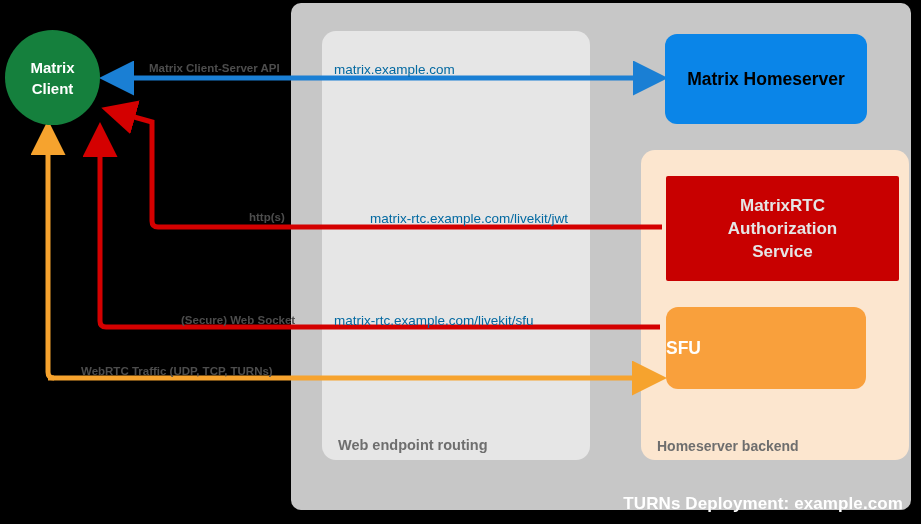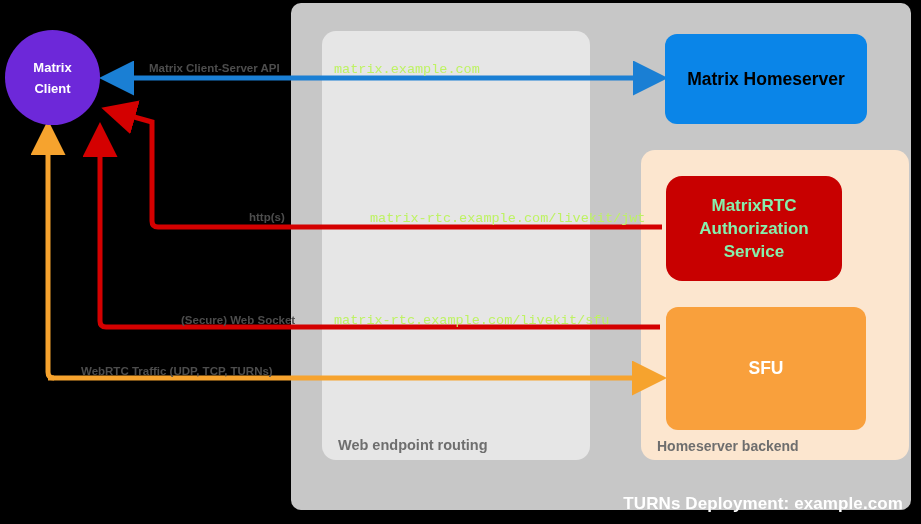--- a/index.html
+++ b/index.html
@@ -31,45 +31,45 @@
     background:#fce6cf;border-radius:14px;
   }
   #rtc-backend-label{
     left:657px;top:438px;color:#6e6e6e;font-size:14px;font-weight:bold;
     white-space:nowrap;
   }
 
   
   #matrix-client{
     left:5px;top:30px;width:95px;height:95px;border-radius:50%;
-    background:#6d28d9;display:flex;flex-direction:column;
+    background:#15803d;display:flex;flex-direction:column;
     align-items:center;justify-content:center;
-    color:#fff;font-weight:bold;font-size:13px;line-height:21px;text-align:center;
+    color:#fff;font-weight:bold;font-size:15px;line-height:21px;text-align:center;
     z-index:6;
   }
   #homeserver{
     left:665px;top:34px;width:202px;height:90px;border-radius:12px;
     background:#0a85e8;display:flex;align-items:center;justify-content:center;
     color:#000000;font-weight:bold;font-size:17.5px;text-align:center;z-index:6;
   }
   #auth-service{
-    left:666px;top:176px;width:176px;height:105px;border-radius:16px;
+    left:666px;top:176px;width:233px;height:105px;border-radius:2px;
     background:#c80000;display:flex;align-items:center;justify-content:center;
-    color:#86efac;font-weight:bold;font-size:17px;line-height:23px;text-align:center;z-index:6;
+    color:#e5e5e5;font-weight:bold;font-size:17px;line-height:23px;text-align:center;z-index:6;
   }
   #sfu{
-    left:666px;top:307px;width:200px;height:123px;border-radius:12px;
-    background:#f9a03c;display:flex;align-items:center;justify-content:center;
+    left:666px;top:307px;width:200px;height:82px;border-radius:12px;
+    background:#f9a03c;display:flex;align-items:center;justify-content:flex-start;
     color:#fff;font-weight:bold;font-size:17.5px;text-align:center;z-index:6;
   }
 
   
   .endpoint-url{
-    font-family:Liberation Mono, monospace;
-    font-size:13.5px;color:#bef264;white-space:nowrap;z-index:5;
+    font-family:Liberation Sans, sans-serif;
+    font-size:13.5px;color:#0369a1;white-space:nowrap;z-index:5;
   }
   #url-matrix{left:334px;top:62px;}
   #url-jwt{left:334px;top:211px;padding-left:36px;}
   #url-sfu{left:334px;top:313px;}
 
   
   .conn-label{
     font-size:11.5px;color:#4d4d4d;font-weight:bold;white-space:nowrap;z-index:5;padding-left:17px;
   }
   #lbl-cs-api{left:132px;top:62px;}

